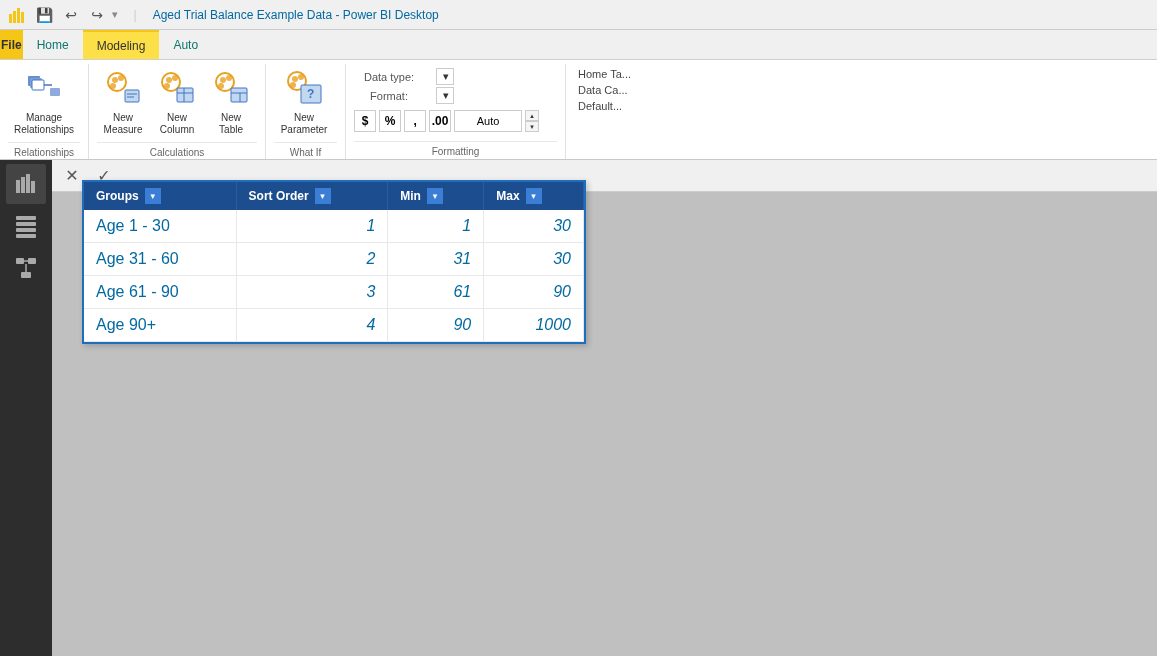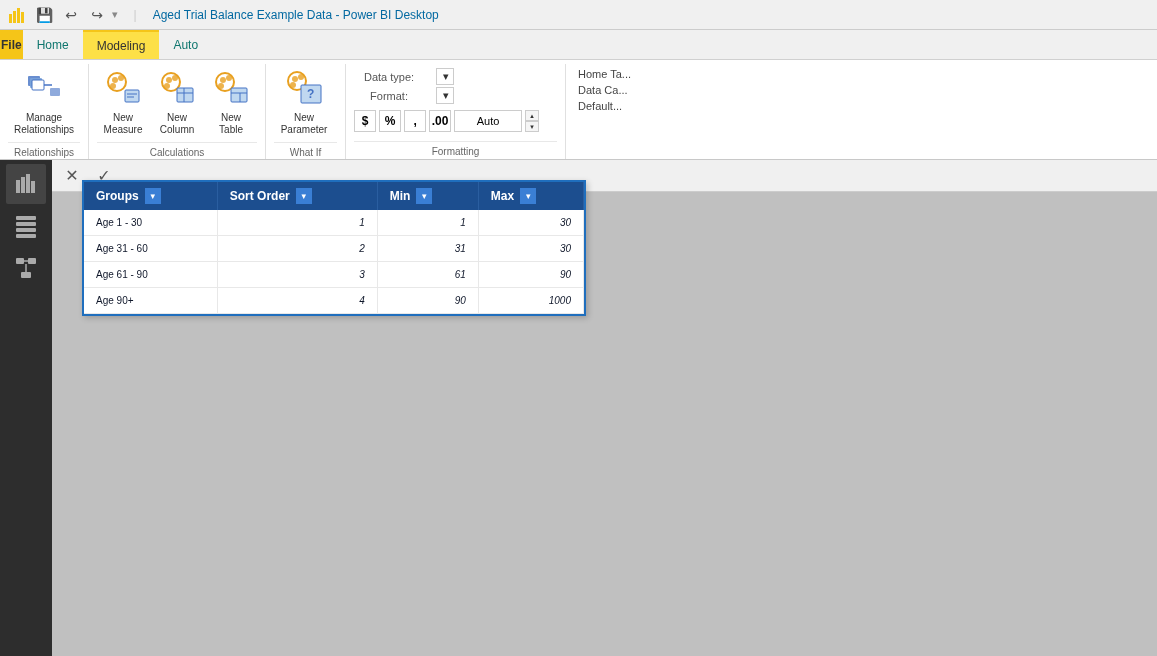--- a/index.html
+++ b/index.html
@@ -331,23 +331,23 @@
       display: flex;
       align-items: center;
       justify-content: center;
       font-size: 9px;
     }
     tbody tr {
       border-bottom: 1px solid #e8e8e8;
     }
     tbody td {
       padding: 7px 12px;
-      font-size: 10px;
+      font-size: 16px;
       border-right: 1px solid #e8e8e8;
-      color: #0f172a;
+      color: #0369a1;
     }
     tbody td.num {
       text-align: right;
       font-style: italic;
     }
   </style>
 </head>
 <body>
 
 <div class="title-bar">

